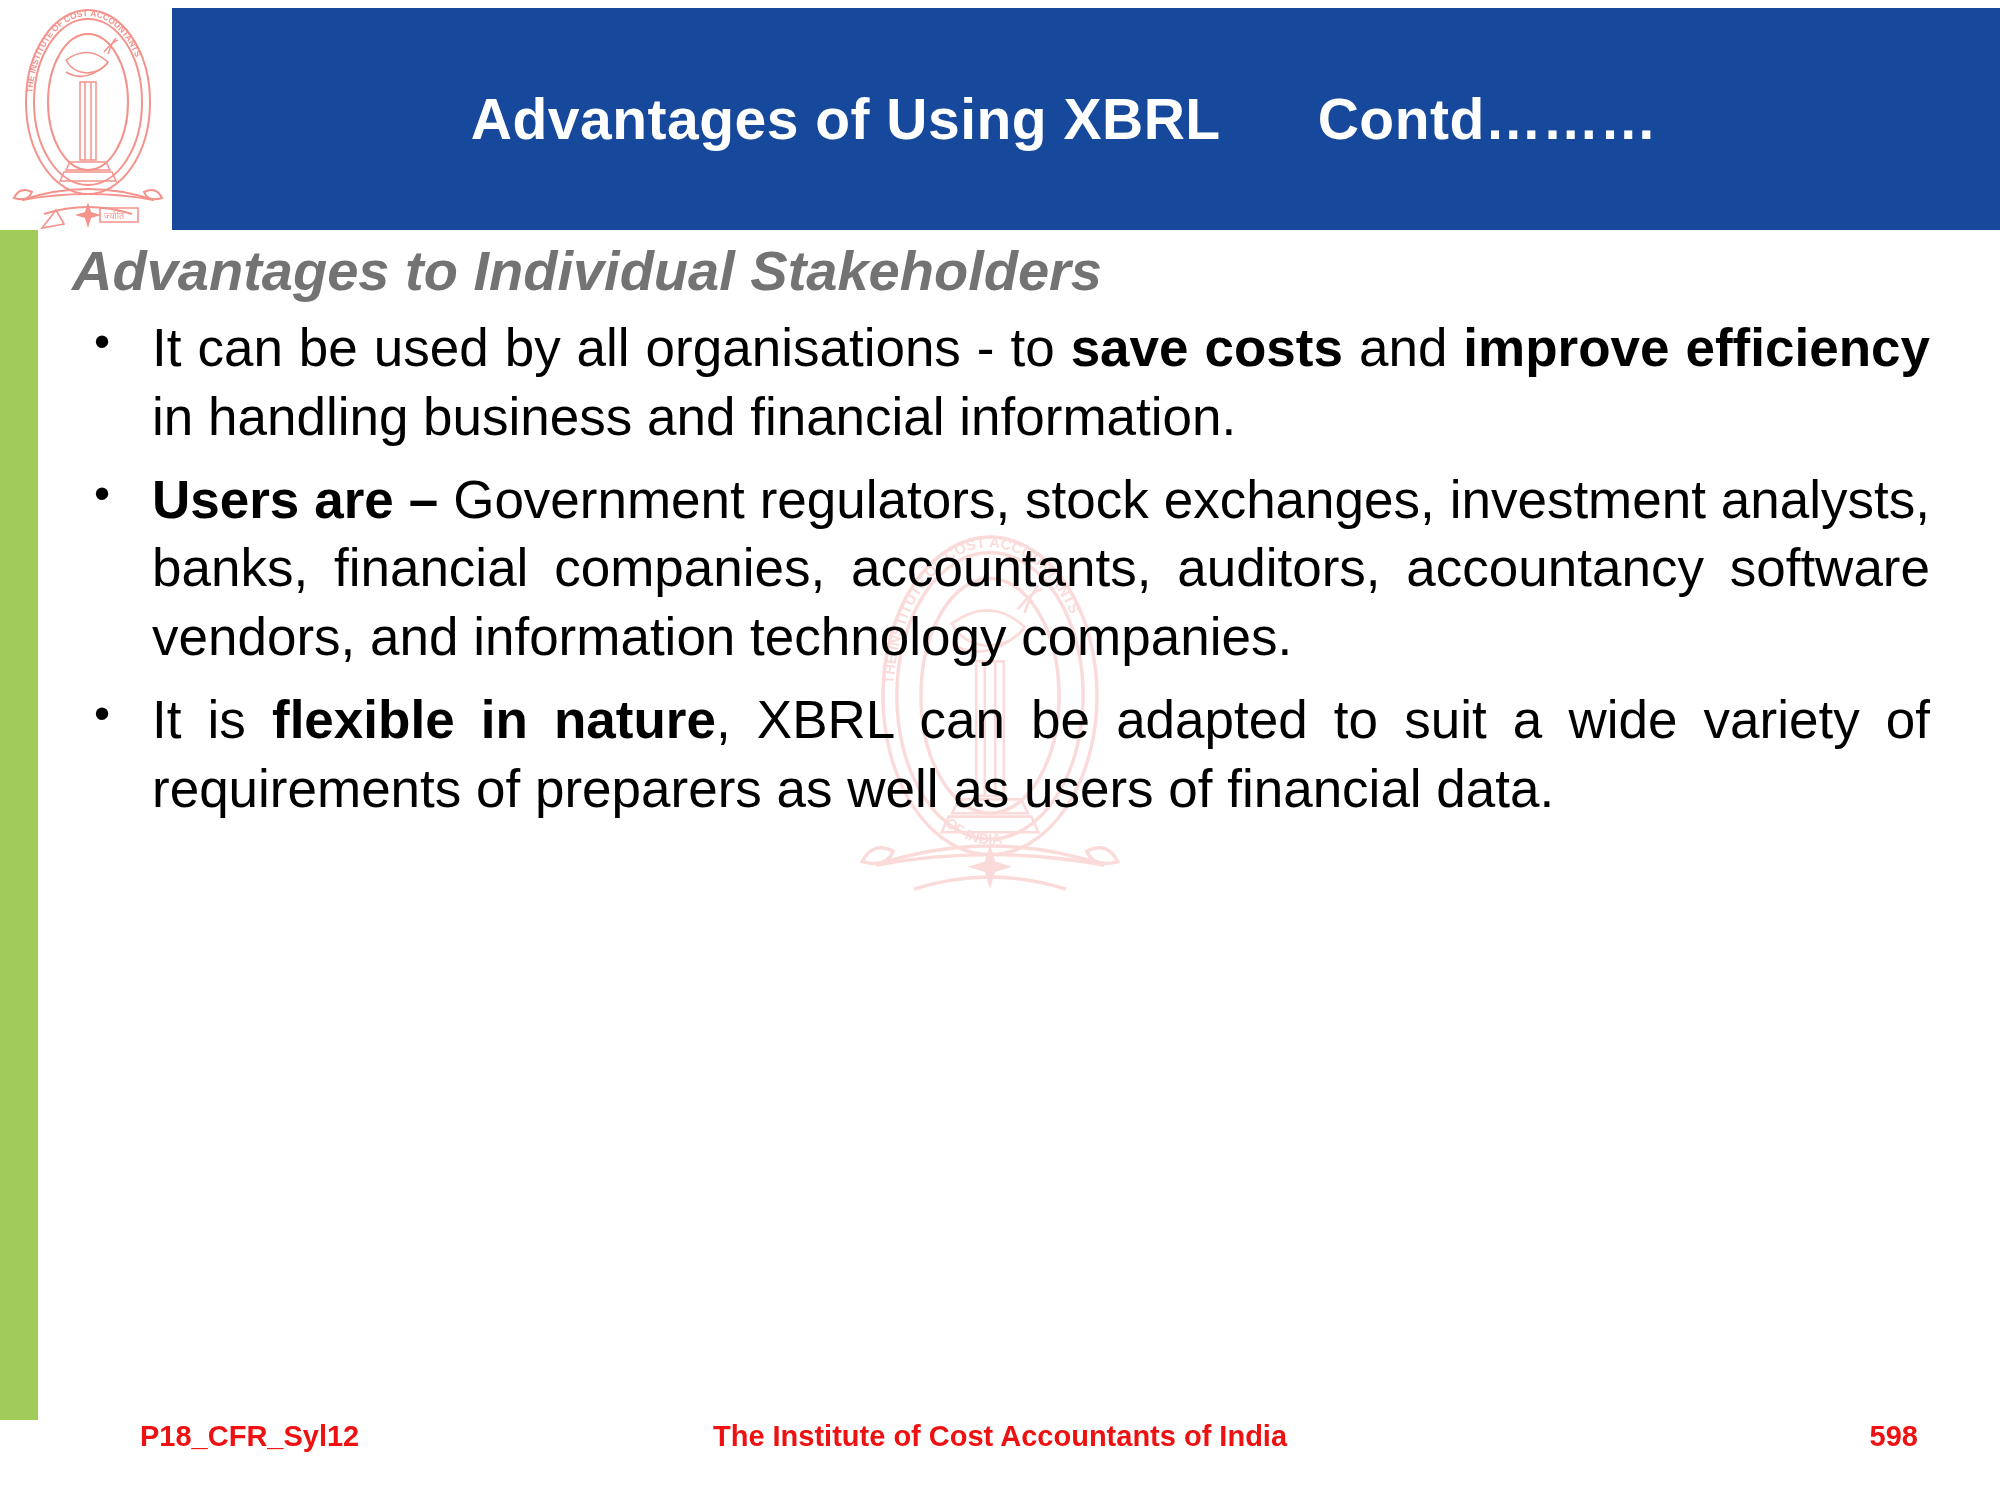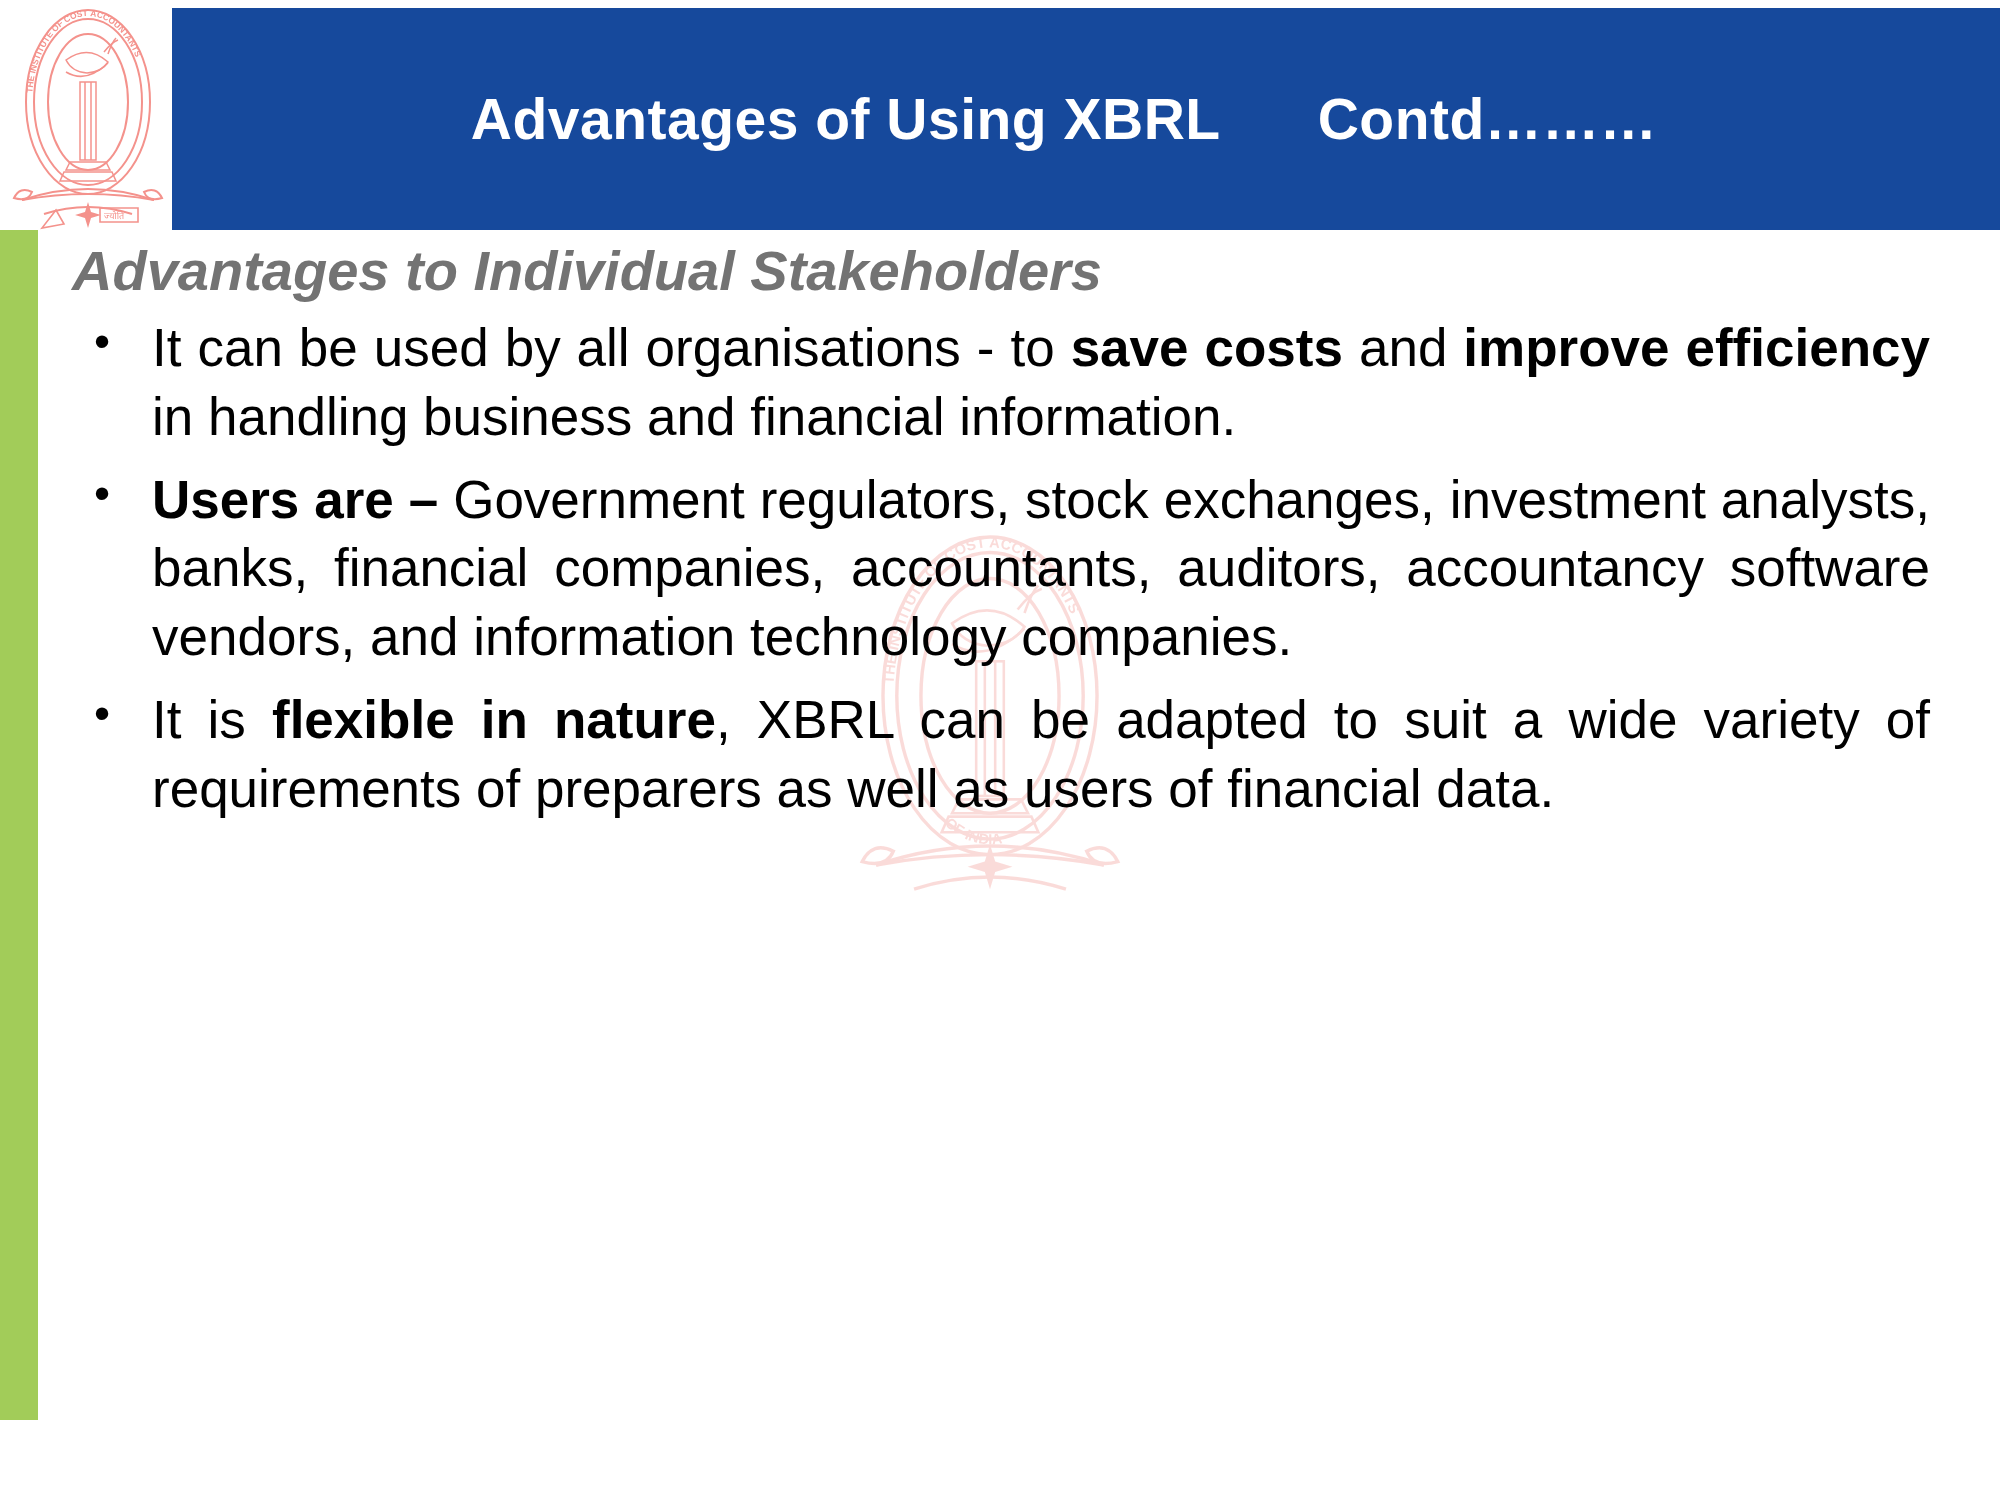--- a/index.html
+++ b/index.html
@@ -279,14 +279,19 @@
   <div class="body-area">
     <h1 class="subheading">Advantages to Individual Stakeholders</h1>
 
     <ul class="bullets">
       <li class="li-1"><span>It can be used by all organisations - to </span><b>save costs</b><span> and </span><b>improve efficiency</b><span> in handling business and financial information.</span></li>
       <li><b>Users are – </b><span>Government regulators, stock exchanges, investment analysts, banks, financial companies, accountants, auditors, accountancy software vendors, and information technology companies.</span></li>
       <li><span>It is </span><b>flexible in nature</b><span>, XBRL can be adapted to suit a wide variety of requirements of preparers as well as users of financial data.</span></li>
     </ul>
   </div>
 
+  <div class="footer">
+    <span class="footer-left">P18_CFR_Syl12</span>
+    <span class="footer-center">The Institute of Cost Accountants of India</span>
+    <span class="footer-right">598</span>
+  </div>
 
 </div>
 
 </body></html>

